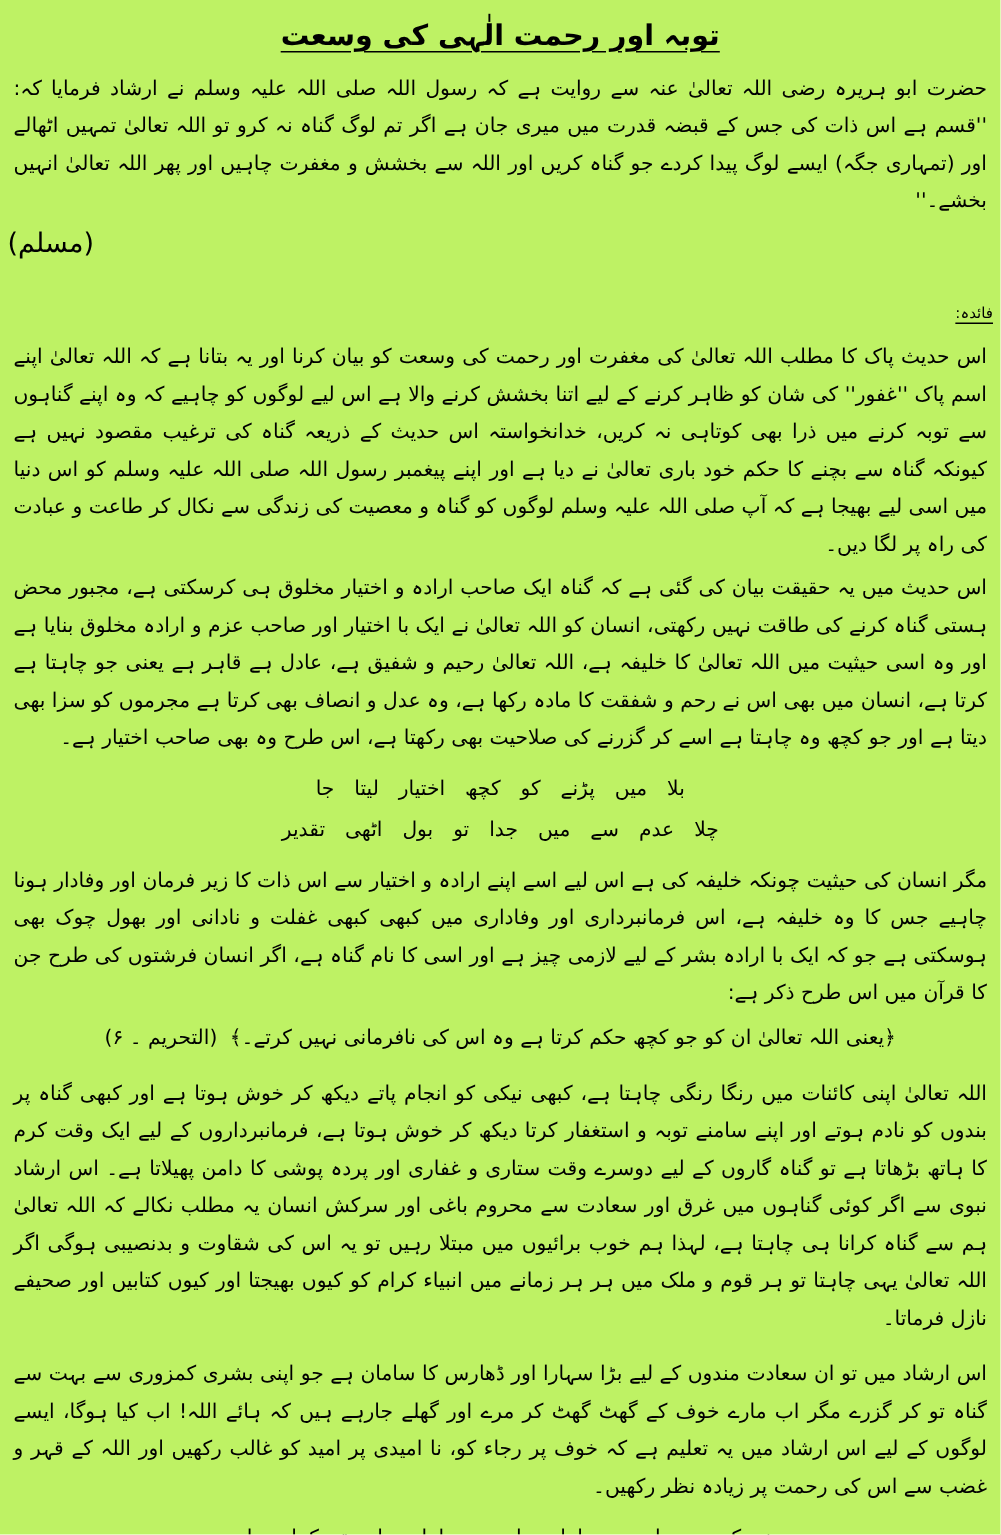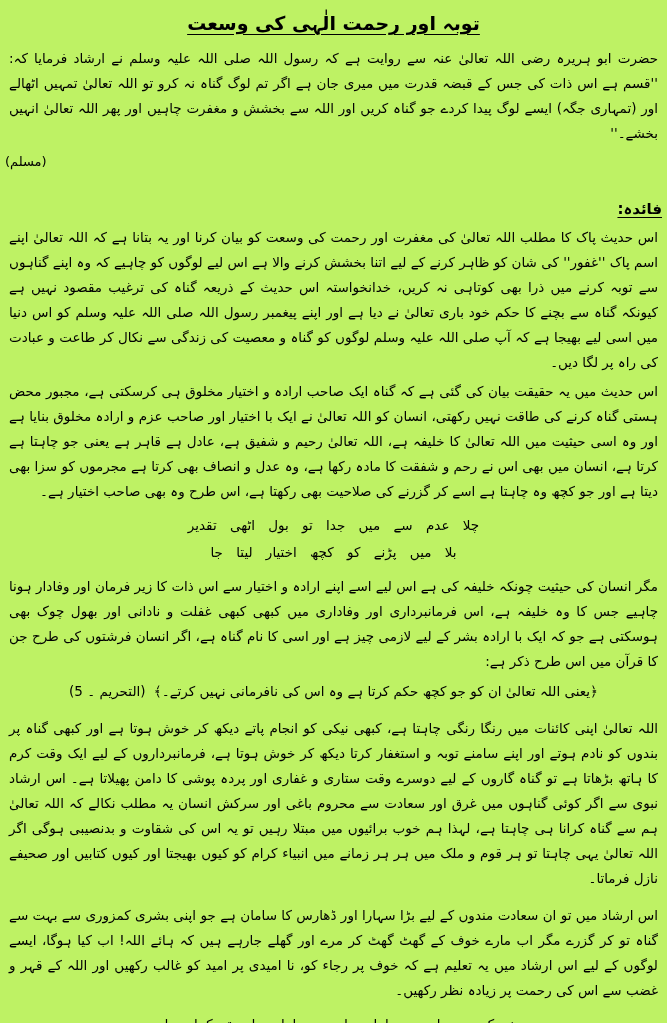--- a/index.html
+++ b/index.html
@@ -29,27 +29,27 @@
     text-underline-offset: 4px;
   }
   .para {
     font-size: 13.5px;
     line-height: 25px;
     text-align: justify;
     margin: 4px;
   }
   .source-line {
     text-align: left;
-    font-size: 13px;
+    font-size: 18px;
     line-height: 24px;
     margin: 2px 0 23px 0;
   }
   .section-heading {
-    font-size: 15px;
-    font-weight: bold;
+    font-size: 10px;
+    font-weight: normal;
     line-height: 24px;
     margin: 6px 0 3px 0;
   }
   .section-heading span {
     text-decoration: underline;
     text-underline-offset: 3px;
   }
   .verse-block {
     margin: 8px 0;
   }
@@ -89,29 +89,29 @@
   <div class="source-line">(مسلم)</div>
 
   <div class="section-heading">
     <span>فائدہ:</span>
   </div>
 
   <p class="para">اس حدیث پاک کا مطلب اللہ تعالیٰ کی مغفرت اور رحمت کی وسعت کو بیان کرنا اور یہ بتانا ہے کہ اللہ تعالیٰ اپنے اسم پاک ''غفور'' کی شان کو ظاہر کرنے کے لیے اتنا بخشش کرنے والا ہے اس لیے لوگوں کو چاہیے کہ وہ اپنے گناہوں سے توبہ کرنے میں ذرا بھی کوتاہی نہ کریں، خدانخواستہ اس حدیث کے ذریعہ گناہ کی ترغیب مقصود نہیں ہے کیونکہ گناہ سے بچنے کا حکم خود باری تعالیٰ نے دیا ہے اور اپنے پیغمبر رسول اللہ صلی اللہ علیہ وسلم کو اس دنیا میں اسی لیے بھیجا ہے کہ آپ صلی اللہ علیہ وسلم لوگوں کو گناہ و معصیت کی زندگی سے نکال کر طاعت و عبادت کی راہ پر لگا دیں۔</p>
   <p class="para">اس حدیث میں یہ حقیقت بیان کی گئی ہے کہ گناہ ایک صاحب ارادہ و اختیار مخلوق ہی کرسکتی ہے، مجبور محض ہستی گناہ کرنے کی طاقت نہیں رکھتی، انسان کو اللہ تعالیٰ نے ایک با اختیار اور صاحب عزم و ارادہ مخلوق بنایا ہے اور وہ اسی حیثیت میں اللہ تعالیٰ کا خلیفہ ہے، اللہ تعالیٰ رحیم و شفیق ہے، عادل ہے قاہر ہے یعنی جو چاہتا ہے کرتا ہے، انسان میں بھی اس نے رحم و شفقت کا مادہ رکھا ہے، وہ عدل و انصاف بھی کرتا ہے مجرموں کو سزا بھی دیتا ہے اور جو کچھ وہ چاہتا ہے اسے کر گزرنے کی صلاحیت بھی رکھتا ہے، اس طرح وہ بھی صاحب اختیار ہے۔</p>
 
   <div class="verse-block">
+    <div class="verse-line wide">بلا میں پڑنے کو کچھ اختیار لیتا جا</div>
     <div class="verse-line wide">چلا عدم سے میں جدا تو بول اٹھی تقدیر</div>
-    <div class="verse-line wide">بلا میں پڑنے کو کچھ اختیار لیتا جا</div>
   </div>
 
   <p class="para">مگر انسان کی حیثیت چونکہ خلیفہ کی ہے اس لیے اسے اپنے ارادہ و اختیار سے اس ذات کا زیر فرمان اور وفادار ہونا چاہیے جس کا وہ خلیفہ ہے، اس فرمانبرداری اور وفاداری میں کبھی کبھی غفلت و نادانی اور بھول چوک بھی ہوسکتی ہے جو کہ ایک با ارادہ بشر کے لیے لازمی چیز ہے اور اسی کا نام گناہ ہے، اگر انسان فرشتوں کی طرح جن کا قرآن میں اس طرح ذکر ہے:</p>
 
   <div class="quran-line">
     <span>﴿یعنی اللہ تعالیٰ ان کو جو کچھ حکم کرتا ہے وہ اس کی نافرمانی نہیں کرتے۔﴾</span>
-    <span class="citation">(التحریم ۔ 5)</span>
+    <span class="citation">(التحریم ۔ ۶)</span>
   </div>
 
 
   <div class="spacer-small"></div>
 
   <p class="para">اللہ تعالیٰ اپنی کائنات میں رنگا رنگی چاہتا ہے، کبھی نیکی کو انجام پاتے دیکھ کر خوش ہوتا ہے اور کبھی گناہ پر بندوں کو نادم ہوتے اور اپنے سامنے توبہ و استغفار کرتا دیکھ کر خوش ہوتا ہے، فرمانبرداروں کے لیے ایک وقت کرم کا ہاتھ بڑھاتا ہے تو گناہ گاروں کے لیے دوسرے وقت ستاری و غفاری اور پردہ پوشی کا دامن پھیلاتا ہے۔ اس ارشاد نبوی سے اگر کوئی گناہوں میں غرق اور سعادت سے محروم باغی اور سرکش انسان یہ مطلب نکالے کہ اللہ تعالیٰ ہم سے گناہ کرانا ہی چاہتا ہے، لہذا ہم خوب برائیوں میں مبتلا رہیں تو یہ اس کی شقاوت و بدنصیبی ہوگی اگر اللہ تعالیٰ یہی چاہتا تو ہر قوم و ملک میں ہر ہر زمانے میں انبیاء کرام کو کیوں بھیجتا اور کیوں کتابیں اور صحیفے نازل فرماتا۔</p>
 
   <div class="spacer-small"></div>
 
   <p class="para">اس ارشاد میں تو ان سعادت مندوں کے لیے بڑا سہارا اور ڈھارس کا سامان ہے جو اپنی بشری کمزوری سے بہت سے گناہ تو کر گزرے مگر اب مارے خوف کے گھٹ گھٹ کر مرے اور گھلے جارہے ہیں کہ ہائے اللہ! اب کیا ہوگا، ایسے لوگوں کے لیے اس ارشاد میں یہ تعلیم ہے کہ خوف پر رجاء کو، نا امیدی پر امید کو غالب رکھیں اور اللہ کے قہر و غضب سے اس کی رحمت پر زیادہ نظر رکھیں۔</p>

